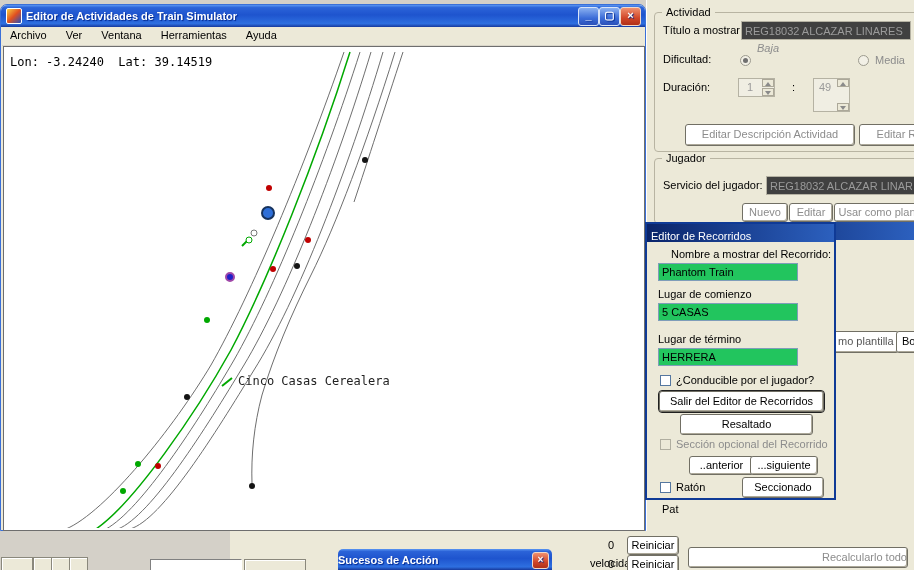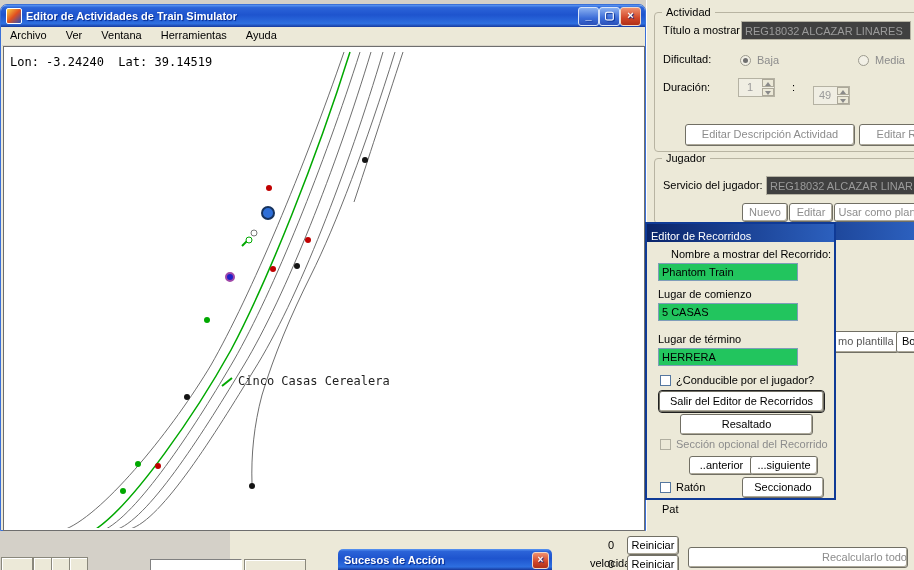--- a/index.html
+++ b/index.html
@@ -81,31 +81,31 @@
 <div id="screen">
 
   <div class="win" style="left:646px;top:0;width:268px;height:570px;border-left:1px solid #fff;z-index:1;"></div>
 
   <div class="group" style="left:654px;top:12px;width:270px;height:138px;z-index:3;">
     <span class="legend">Actividad</span>
     <span class="lbl" style="left:8px;top:11px;">Título a mostrar:</span>
     <input class="tb dis" style="left: 86px; top: 8px; width: 170px; height: 19px;" readonly="" value="REG18032 ALCAZAR LINARES">
     <span class="lbl" style="left:8px;top:40px;">Dificultad:</span>
     <span class="radio checked" style="left:85px;top:42px;"></span>
-    <span class="lbl dis" style="left:102px;top:41px;">Baja</span>
+    <span class="lbl dis" style="left:102px;top:29px;font-style:italic;">Baja</span>
     <span class="radio" style="left:203px;top:42px;"></span>
     <span class="lbl dis" style="left:220px;top:41px;">Media</span>
     <span class="lbl" style="left:8px;top:68px;">Duración:</span>
     <div class="spin" style="left:83px;top:65px;width:37px;height:19px;">
       <span class="val">1</span>
       <span class="arr up"></span>
       <span class="arr down"></span>
     </div>
     <span class="lbl" style="left:137px;top:68px;">:</span>
-    <div class="spin" style="left:158px;top:73px;width:37px;height:19px;">
+    <div class="spin" style="left:158px;top:65px;width:37px;height:34px;">
       <span class="val">49</span>
       <span class="arr up"></span>
       <span class="arr down"></span>
     </div>
     <div class="btn dis" style="left:30px;top:111px;width:168px;height:20px;line-height:19px;">Editar Descripción Actividad</div>
     <div class="btn dis" style="left:204px;top:111px;width:112px;height:20px;line-height:19px;">Editar Resumen</div>
   </div>
 
   <div class="group" style="left:654px;top:158px;width:270px;height:64px;z-index:3;">
     <span class="legend">Jugador</span>
@@ -204,19 +204,19 @@
   <div class="btn" style="left:627px;top:555px;width:50px;height:17px;line-height:16px;z-index:2;">Reiniciar</div>
 
   <div class="smallbtn" style="left:1px;top:557px;width:30px;height:13px;z-index:2;"></div>
   <div class="smallbtn" style="left:33px;top:557px;width:17px;height:13px;z-index:2;"></div>
   <div class="smallbtn" style="left:51px;top:557px;width:17px;height:13px;z-index:2;"></div>
   <div class="smallbtn" style="left:69px;top:557px;width:17px;height:13px;z-index:2;"></div>
   <div class="sunken" style="left:150px;top:559px;width:90px;height:11px;z-index:2;"></div>
   <div class="smallbtn" style="left:244px;top:559px;width:60px;height:11px;z-index:2;"></div>
 
   <div class="abs" style="left:338px;top:549px;width:214px;height:21px;z-index:20;">
-    <div class="titlebar" style="height:21px;border-radius:5px 5px 0 0;padding-left:6px;">
+    <div class="titlebar" style="height:21px;border-radius:5px 5px 0 0;">
       <span style="font-size:11px;">Sucesos de Acción</span>
       <span class="winbtn close" style="right:3px;top:3px;width:15px;height:15px;line-height:13px;font-size:10px;">×</span>
     </div>
   </div>
 
 </div>
 
 </body></html>

